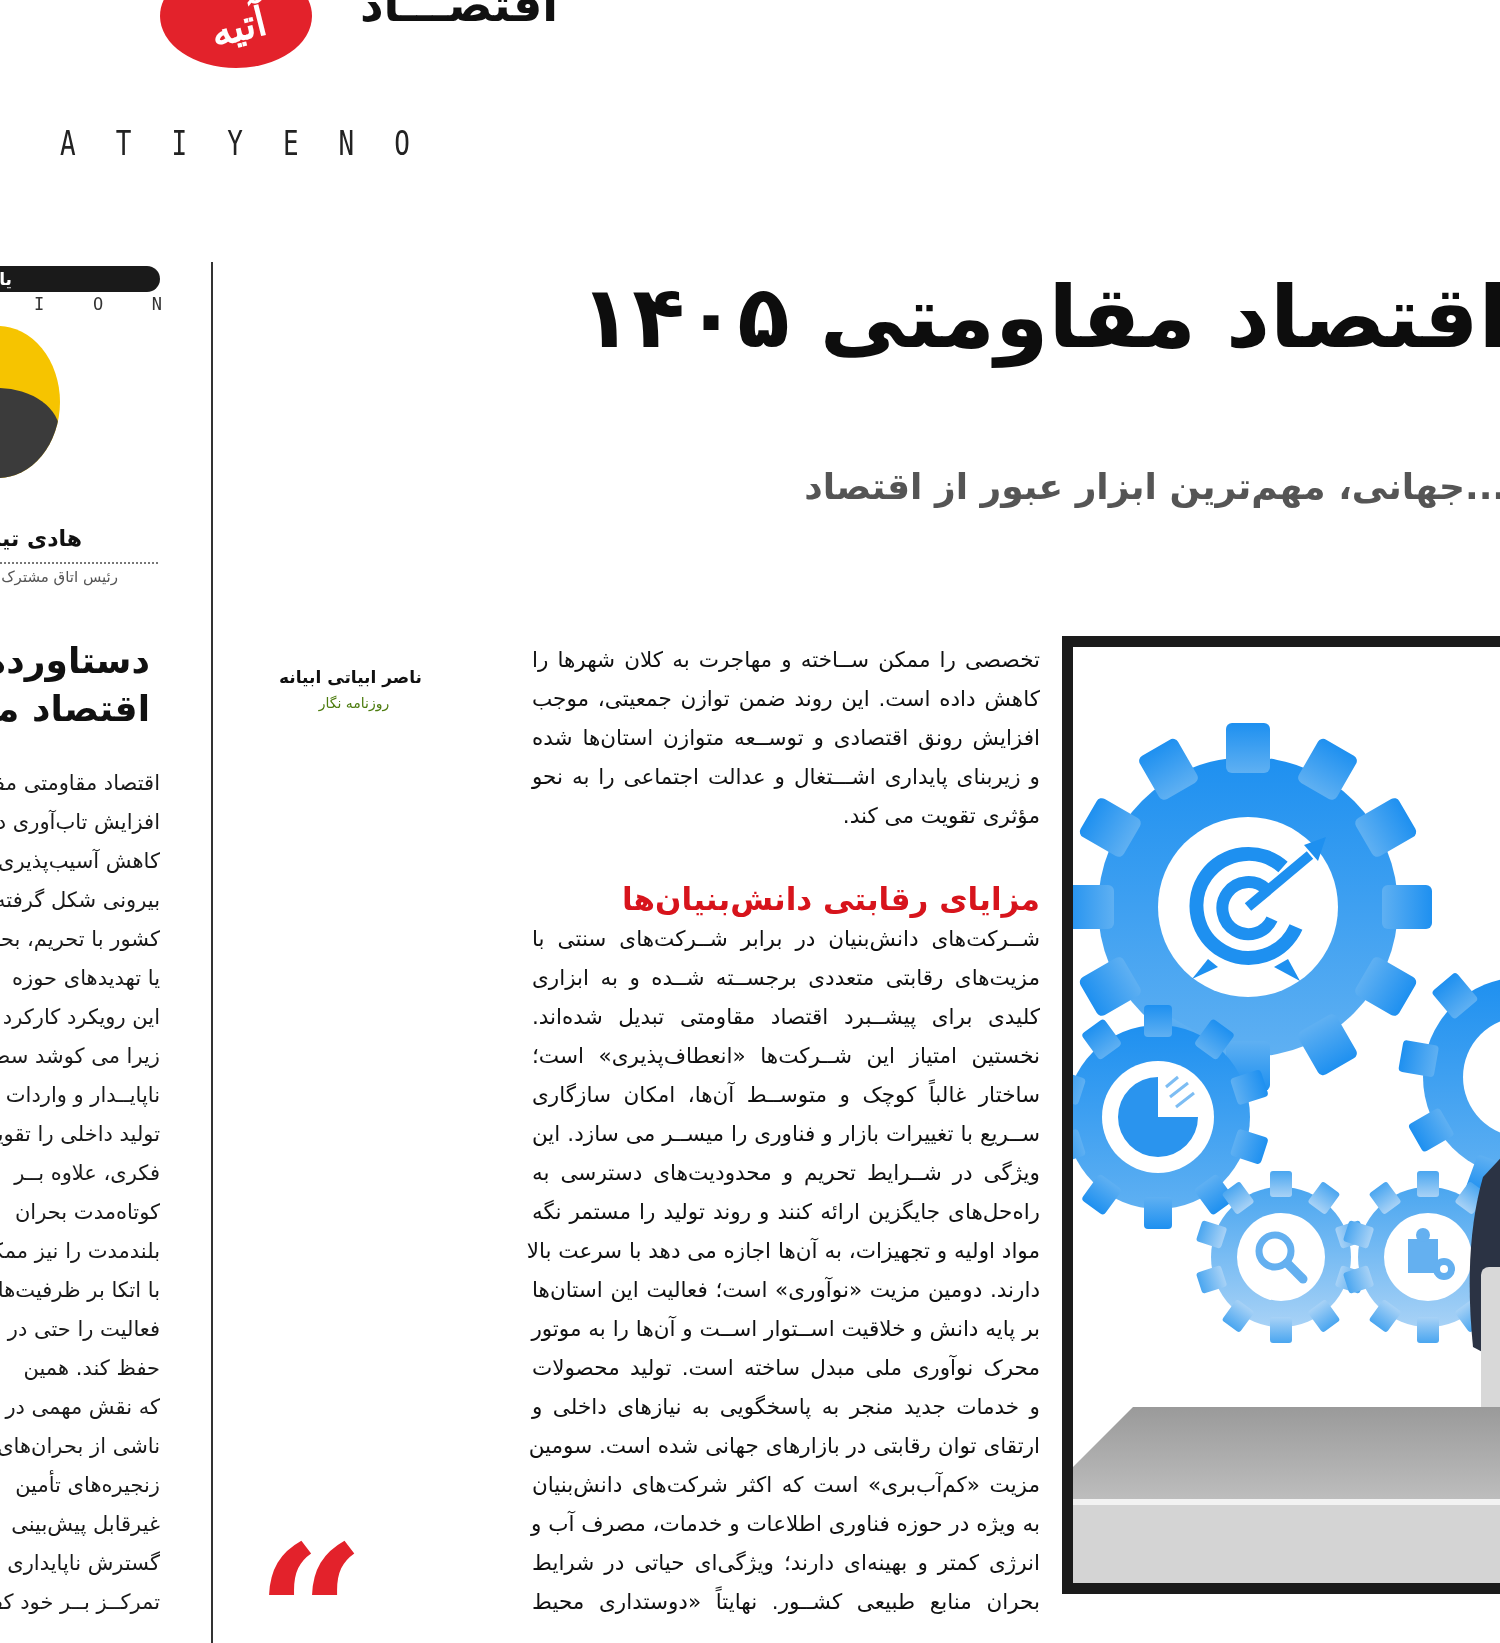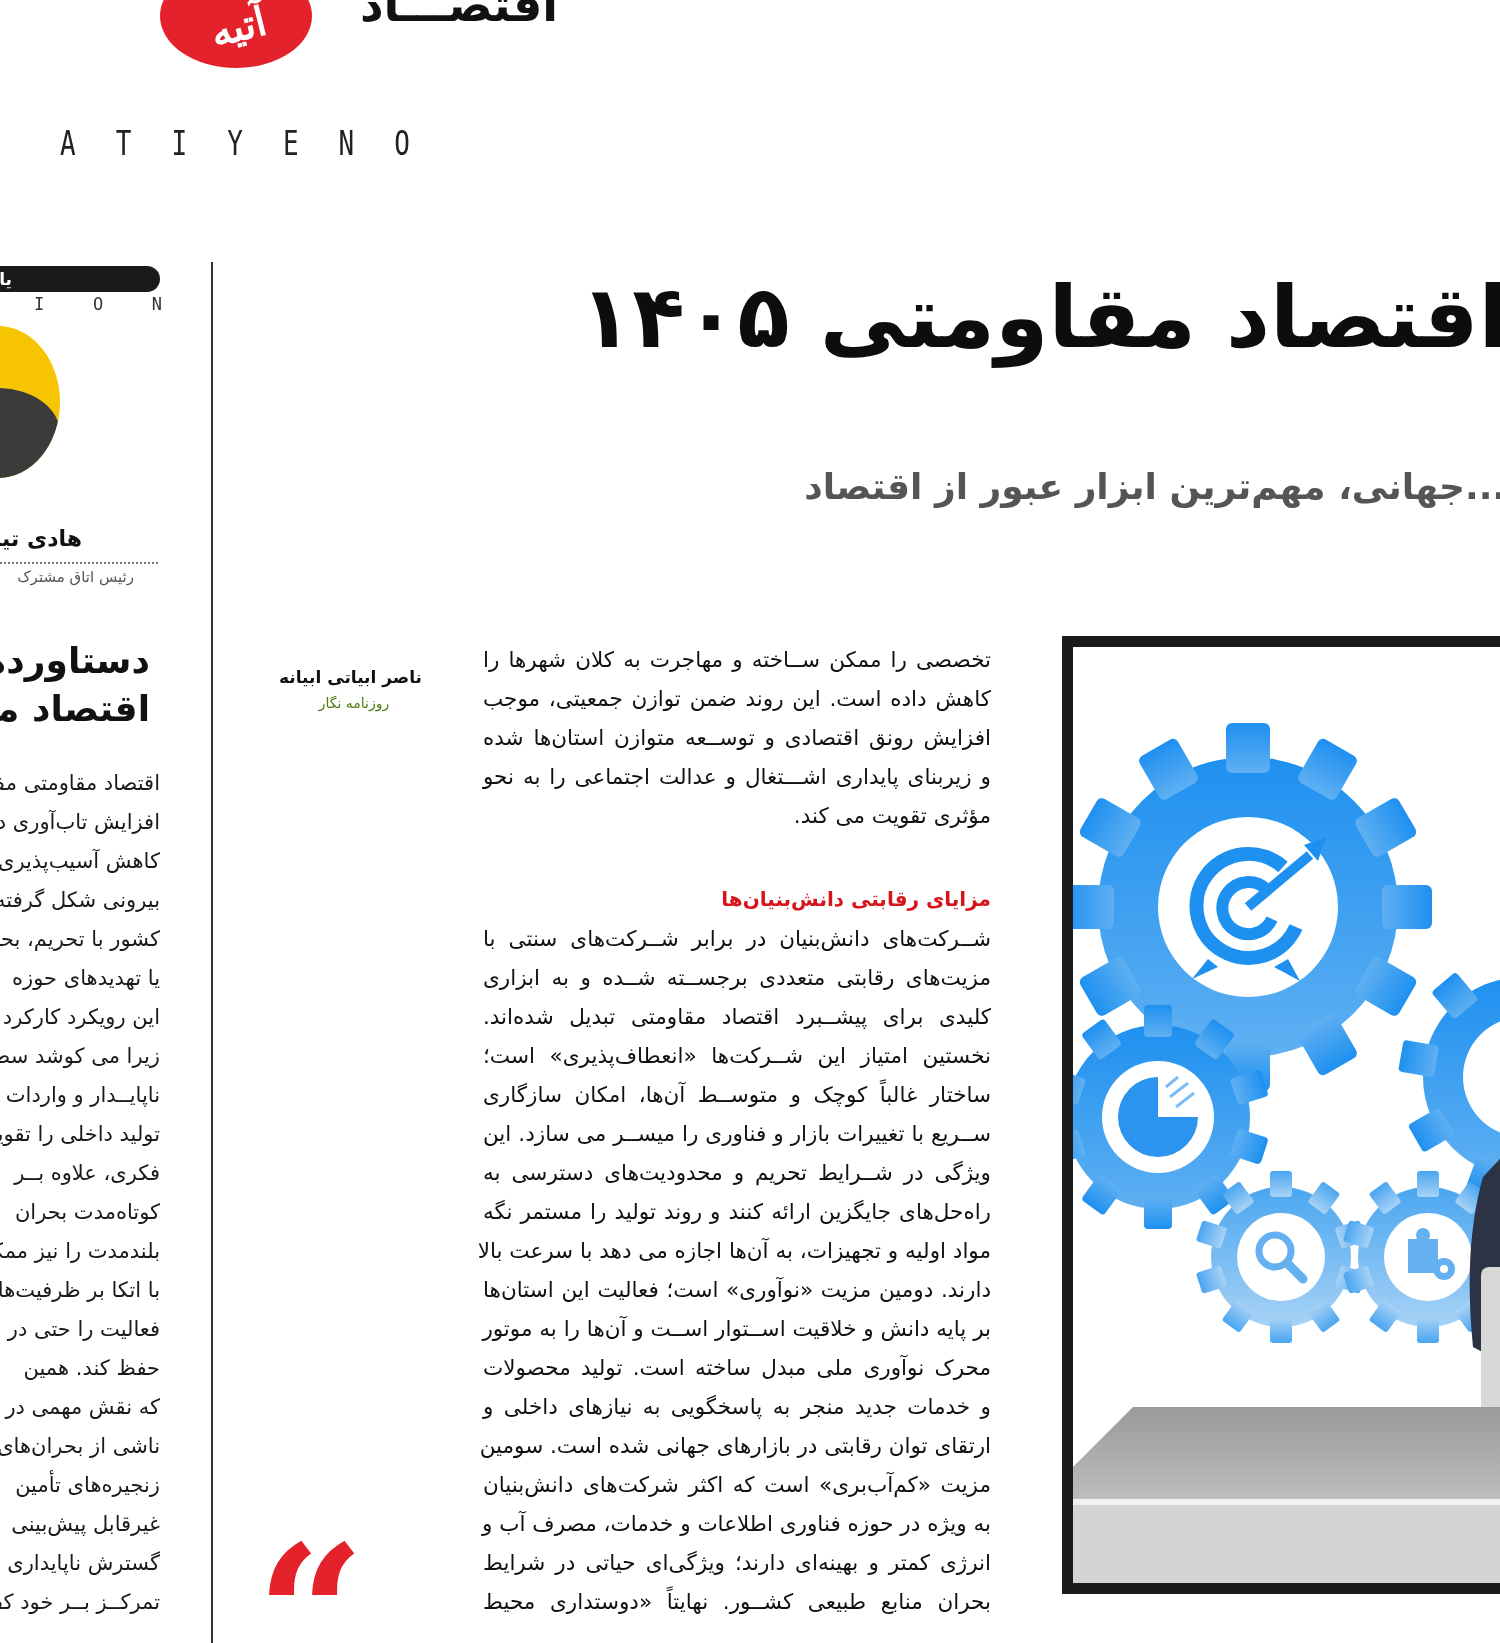--- a/index.html
+++ b/index.html
@@ -59,21 +59,21 @@
   .opinion-photo .suit {
     position: absolute; left: 0; bottom: 0; width: 124px; height: 90px;
     background: #3b3b3b; border-radius: 40% 50% 0 0;
   }
   .author-name-op-wrap { position: absolute; left: 0; top: 526px; width: 82px; overflow: hidden; height: 34px; }
   .author-name-op-wrap span {
     position: absolute; right: 0; top: 0; white-space: nowrap; direction: rtl;
     font-weight: bold; font-size: 22px; color: #111;
   }
   .dotted-rule { position: absolute; left: 0; top: 562px; width: 158px; border-top: 2px dotted #777; }
-  .author-role-op-wrap { position: absolute; left: 16px; top: 568px; width: 118px; overflow: hidden; height: 24px; }
+  .author-role-op-wrap { position: absolute; left: 0; top: 568px; width: 118px; overflow: hidden; height: 24px; }
   .author-role-op-wrap span {
     position: absolute; right: 0; top: 0; white-space: nowrap; direction: rtl;
     font-size: 15px; color: #555;
   }
   .op-title-wrap { position: absolute; left: 0; top: 636px; width: 150px; height: 100px; overflow: hidden; }
   .op-title-wrap div {
     position: absolute; right: 0; white-space: nowrap; direction: rtl;
     font-weight: bold; font-size: 36px; color: #111; line-height: 50px;
   }
   .op-body { position: absolute; left: 0; top: 764px; width: 160px; overflow: hidden; }
@@ -81,28 +81,28 @@
     height: 39px; line-height: 39px; white-space: nowrap; direction: rtl;
     font-size: 21px; color: #1a1a1a; position: relative;
   }
   .op-line span { position: absolute; right: 0; top: 0; }
 
   
   .byline { position: absolute; left: 286px; top: 646px; width: 136px; text-align: center; direction: rtl; margin-top: 18px; }
   .byline .name { font-weight: bold; font-size: 17px; color: #111; line-height: 26px; white-space: nowrap; }
   .byline .role { font-size: 14px; color: #4d7c0f; line-height: 26px; }
 
-  .article { position: absolute; left: 483px; top: 640px; width: 508px; direction: rtl; }
+  .article { position: absolute; left: 532px; top: 640px; width: 508px; direction: rtl; }
   .art-line {
     height: 39px; line-height: 39px; font-size: 21.5px; color: #111;
     white-space: nowrap; text-align: justify; text-align-last: justify;
   }
   .art-line.last { text-align-last: right; }
   .subhead {
-    height: 40px; line-height: 40px; font-size: 20px; font-weight: bold; color: #d7141c;
+    height: 40px; line-height: 40px; font-size: 31px; font-weight: bold; color: #d7141c;
     white-space: nowrap; margin-top: 44px;
   }
 
   .quote-mark {
     position: absolute; left: 256px; top: 1520px; width: 100px; height: 110px;
     color: #e3222b; font-family: "DejaVu Serif", serif; font-weight: bold; font-size: 190px;
     line-height: 190px;
   }
 
   

